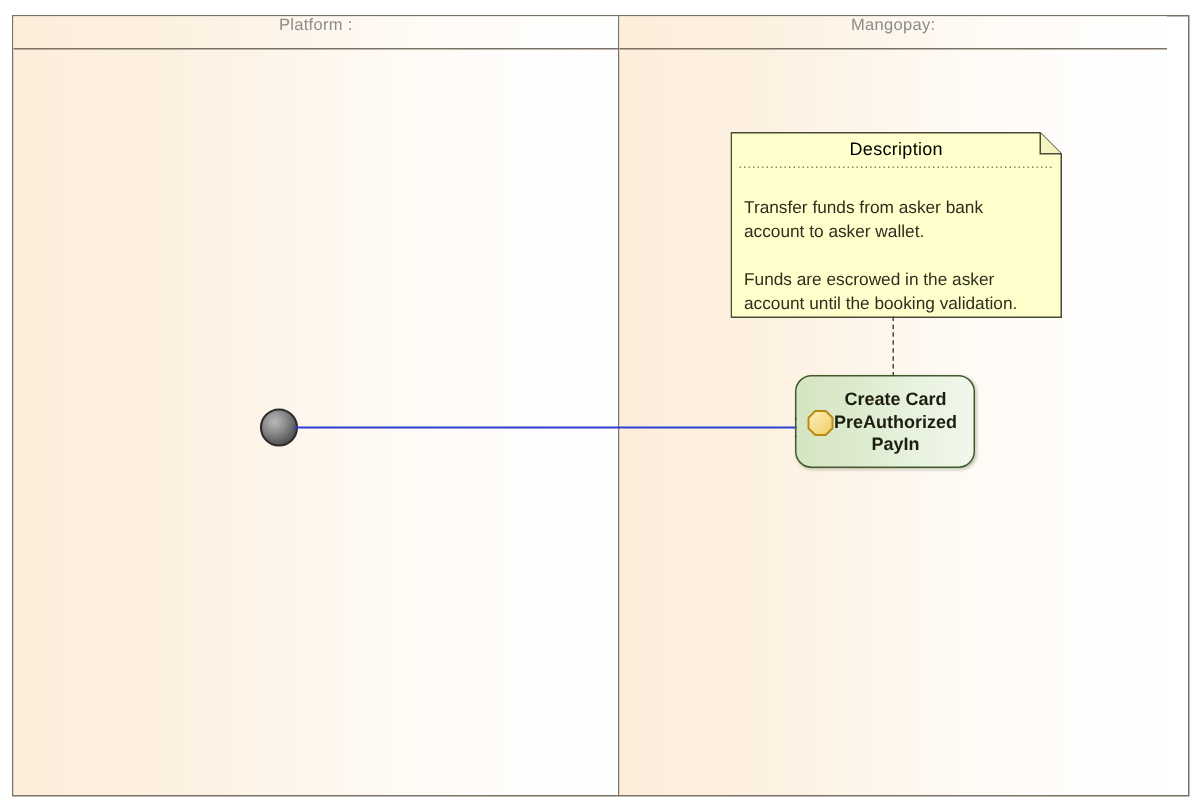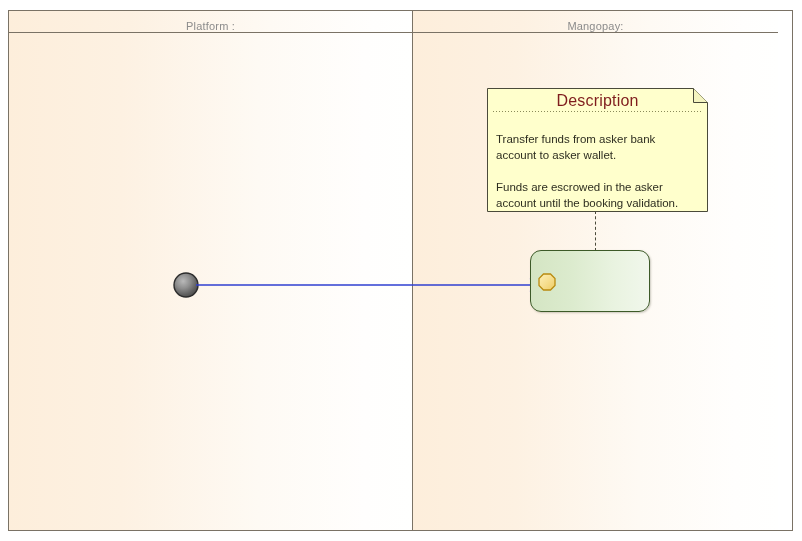--- a/index.html
+++ b/index.html
@@ -57,21 +57,21 @@
 
   .lane-header {
     position: absolute;
     left: 0;
     right: 0;
     top: 0;
     height: 22px;
     box-sizing: border-box;
     border-bottom: 1px solid #7a7265;
     display: flex;
-    align-items: flex-end;
+    align-items: flex-start;
     justify-content: center;
     background: linear-gradient(to right, #fdeedb 0%, #fdf1e2 30%, #fefaf4 65%, #fffefd 90%, #fffffe 100%);
   }
   .lane-header-label {
     font-size: 11px;
     color: #8c8c8c;
     letter-spacing: 0.2px;
     white-space: nowrap;
   }
 
@@ -114,22 +114,22 @@
     position: absolute;
     left: 0;
     top: 0;
   }
   .note-title {
     position: absolute;
     left: 0;
     top: 4px;
     width: 100%;
     text-align: center;
-    font-size: 16px;
-    color: #7f1d1d;
+    font-size: 12px;
+    color: #000000;
     letter-spacing: 0.2px;
   }
   .note-body {
     position: absolute;
     left: 9px;
     top: 29px;
     width: 200px;
     font-size: 11.5px;
     line-height: 16px;
     color: #2e2e20;
@@ -254,15 +254,20 @@
     <svg class="action-icon" width="18" height="18" viewBox="0 0 18 18">
       <defs>
         <linearGradient id="octGrad" x1="0" y1="0" x2="1" y2="1">
           <stop offset="0%" stop-color="#fdf0b8"></stop>
           <stop offset="55%" stop-color="#f6dd8c"></stop>
           <stop offset="100%" stop-color="#eccb63"></stop>
         </linearGradient>
       </defs>
       <polygon points="5.5,1 12.5,1 17,5.5 17,12.5 12.5,17 5.5,17 1,12.5 1,5.5" fill="url(#octGrad)" stroke="#b98b10" stroke-width="1.3"></polygon>
     </svg>
+    <div class="action-label">
+      <span class="action-label-line">Create Card</span>
+      <span class="action-label-line">PreAuthorized</span>
+      <span class="action-label-line">PayIn</span>
+    </div>
   </div>
 
 </div>
 
 </body></html>

